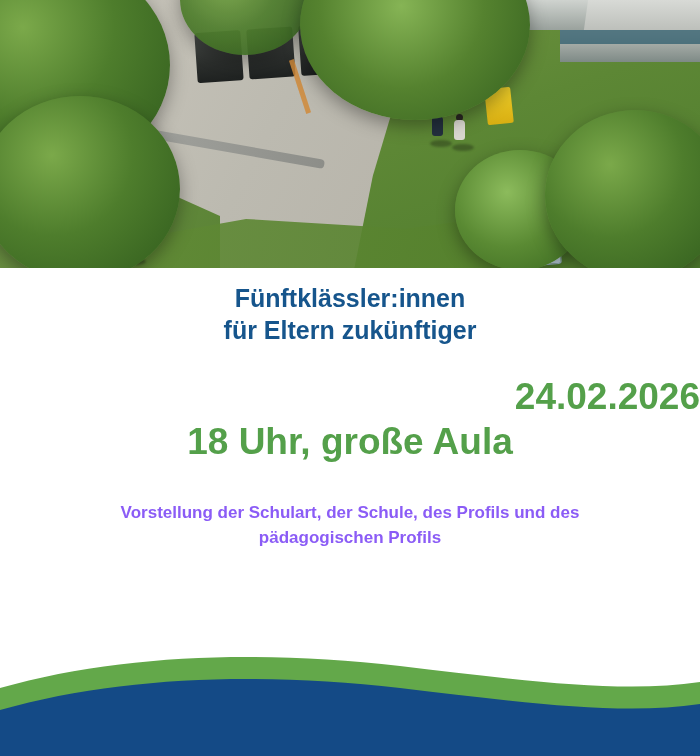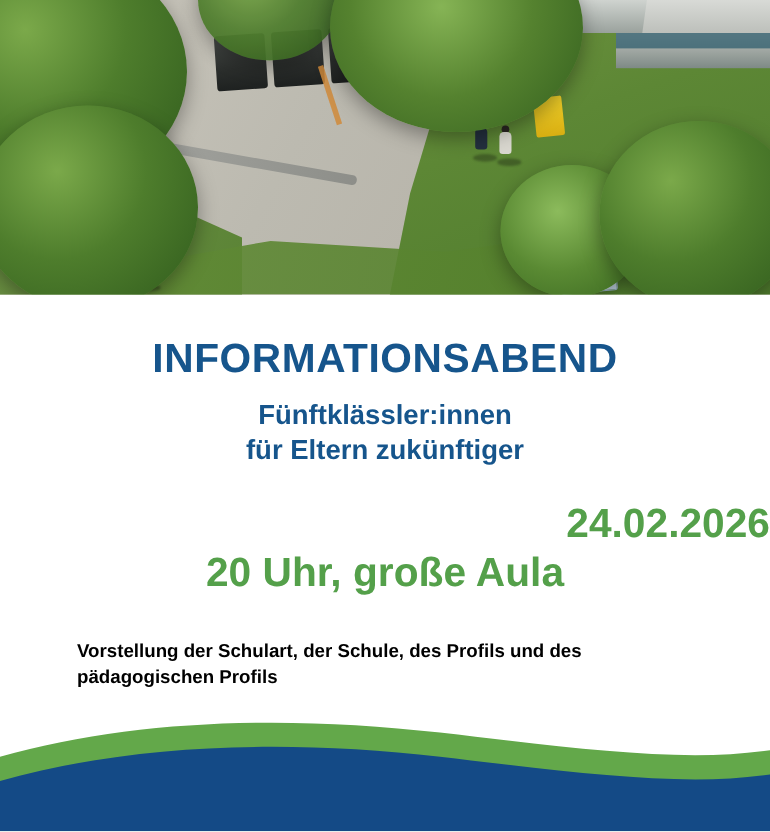--- a/index.html
+++ b/index.html
@@ -278,23 +278,24 @@
     margin: 4px 0 0 0;
     text-align: center;
     font-size: 37px;
     font-weight: 600;
     color: #54a04a;
     line-height: 1.12;
   }
   .desc {
     margin: 38px auto 0;
     width: 560px;
+    text-align: center;
     font-size: 17px;
     font-weight: 700;
-    color: #000000;
+    color: #8b5cf6;
     line-height: 1.45;
   }
 
   
   .footer {
     position: absolute;
     left: 0;
     bottom: 0;
     width: 700px;
     height: 112px;
@@ -373,27 +374,26 @@
 
     <div class="tree t6"></div>
     <div class="tree t3"></div>
     <div class="tree t1"></div>
     <div class="tree t2"></div>
     <div class="tree t5"></div>
     <div class="tree t4"></div>
   </div>
 
   <div class="content">
-    <h1 class="headline">INFORMATIONSABEND</h1>
     <div class="subhead">
       <div>Fünftklässler:innen</div>
       <div>für Eltern zukünftiger</div>
     </div>
     <div class="date">24.02.2026</div>
-    <div class="time">20 Uhr, große Aula</div>
+    <div class="time">18 Uhr, große Aula</div>
     <div class="desc">
       <div>Vorstellung der Schulart, der Schule, des Profils und des</div>
       <div>pädagogischen Profils</div>
     </div>
   </div>
 
   <div class="footer">
     <svg viewBox="0 0 700 112" preserveAspectRatio="none">
       <path d="M0,44 C120,10 260,6 400,22 C520,36 620,50 700,38 L700,112 L0,112 Z" fill="#63a84a"></path>
       <path d="M0,66 C120,32 260,28 400,44 C520,58 620,72 700,60 L700,112 L0,112 Z" fill="#144a86"></path>

